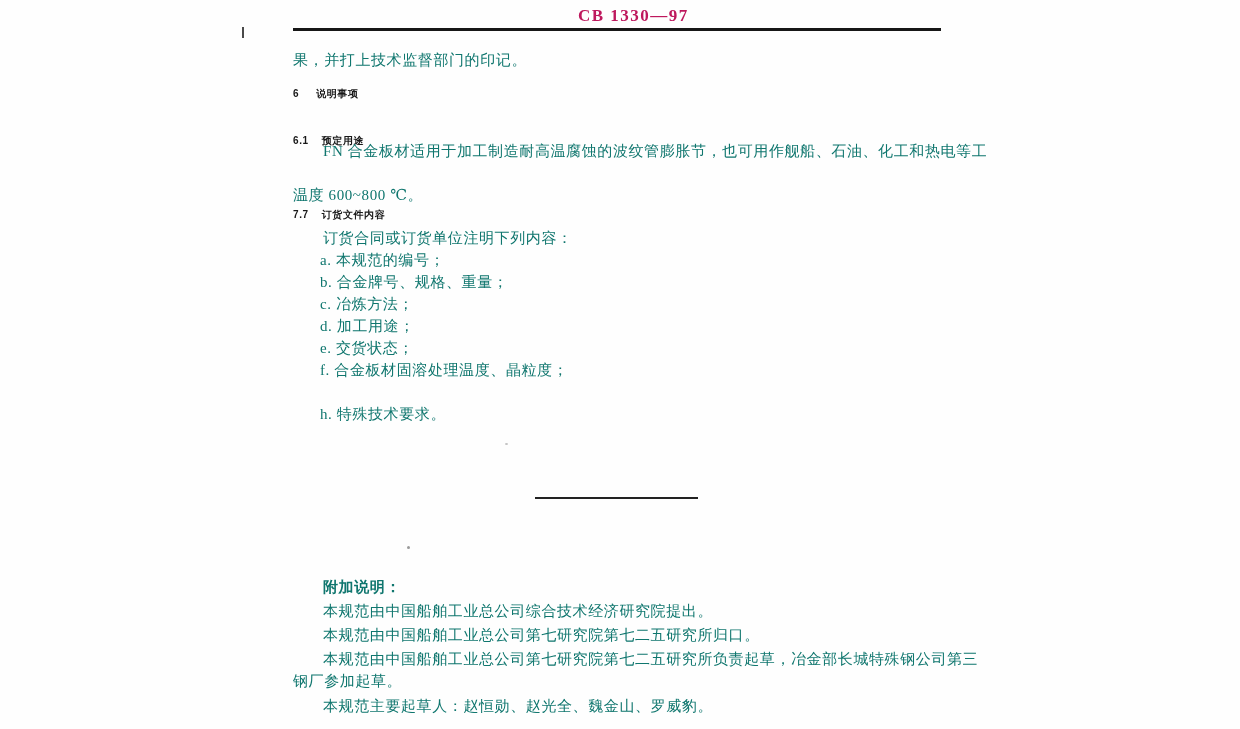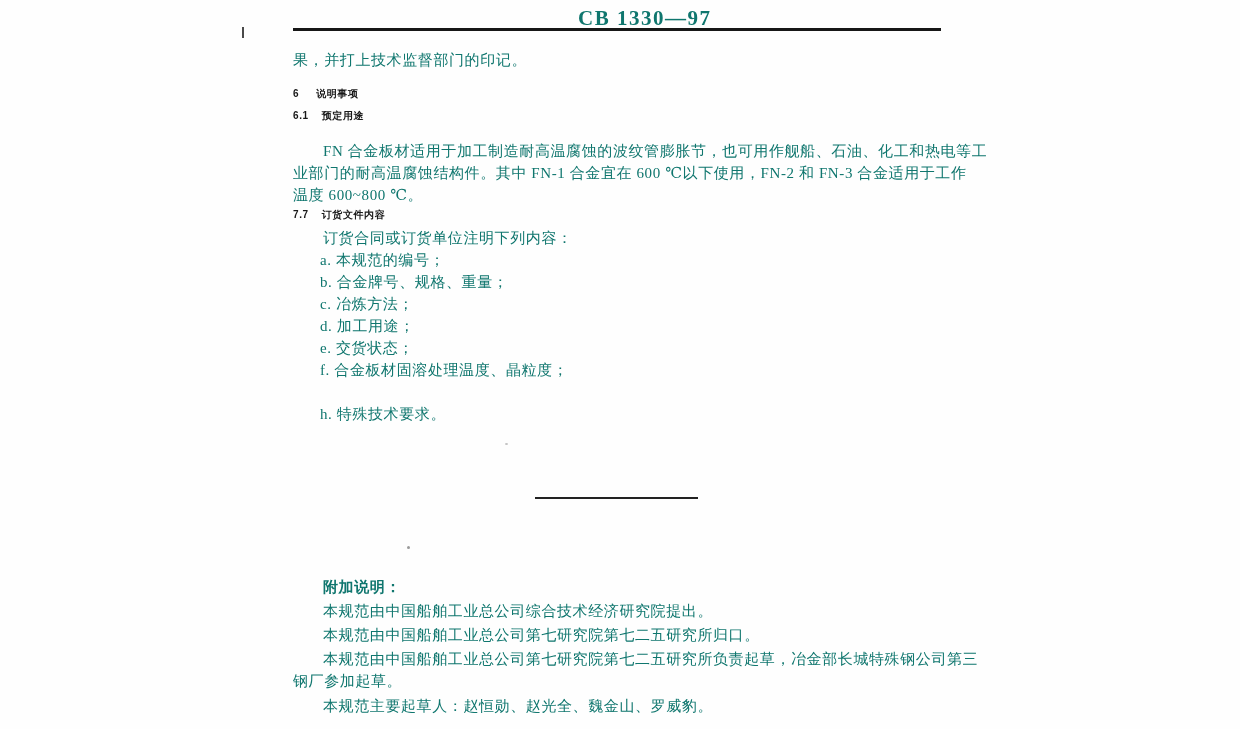--- a/index.html
+++ b/index.html
@@ -13,25 +13,25 @@
     height: 729px;
     background: #fefefe;
     overflow: hidden;
     color: #1d1d1d;
     font-family: "Liberation Serif", "DejaVu Serif", serif;
   }
   .doc-number {
     position: absolute;
     left: 578px;
     top: 6px;
-    font-size: 21px;
+    font-size: 17px;
     font-weight: 700;
     letter-spacing: 1.5px;
     white-space: nowrap;
-    color: #0f766e;
+    color: #be185d;
   }
   .header-rule {
     position: absolute;
     left: 293px;
     top: 28px;
     width: 648px;
     height: 3px;
     background: #171717;
   }
   .mid-rule {
@@ -86,25 +86,24 @@
   <div class="doc-number">CB 1330—97</div>
   <div class="header-rule"></div>
   <div class="scan-tick"></div>
 
   <div class="line" style="top:50px">果，并打上技术监督部门的印记。</div>
 
   <div class="line heading" style="top:84px">
     <span>6</span><span class="sec-title-gap-lg">说明事项</span>
   </div>
 
-  <div class="line heading" style="top:106px">
+  <div class="line heading" style="top:131px">
     <span>6.1</span><span class="sec-title-gap-sm">预定用途</span>
   </div>
   <div class="line ind" style="top:141px">FN 合金板材适用于加工制造耐高温腐蚀的波纹管膨胀节，也可用作舰船、石油、化工和热电等工</div>
-  <div class="line" style="top:163px">业部门的耐高温腐蚀结构件。其中 FN-1 合金宜在 600 ℃以下使用，FN-2 和 FN-3 合金适用于工作</div>
   <div class="line" style="top:185px">温度 600~800 ℃。</div>
 
   <div class="line heading" style="top:205px">
     <span>7.7</span><span class="sec-title-gap-sm">订货文件内容</span>
   </div>
   <div class="line ind" style="top:228px">订货合同或订货单位注明下列内容：</div>
 
   <div class="line ind-sm" style="top:250px">a. 本规范的编号；</div>
   <div class="line ind-sm" style="top:272px">b. 合金牌号、规格、重量；</div>
   <div class="line ind-sm" style="top:294px">c. 冶炼方法；</div>

